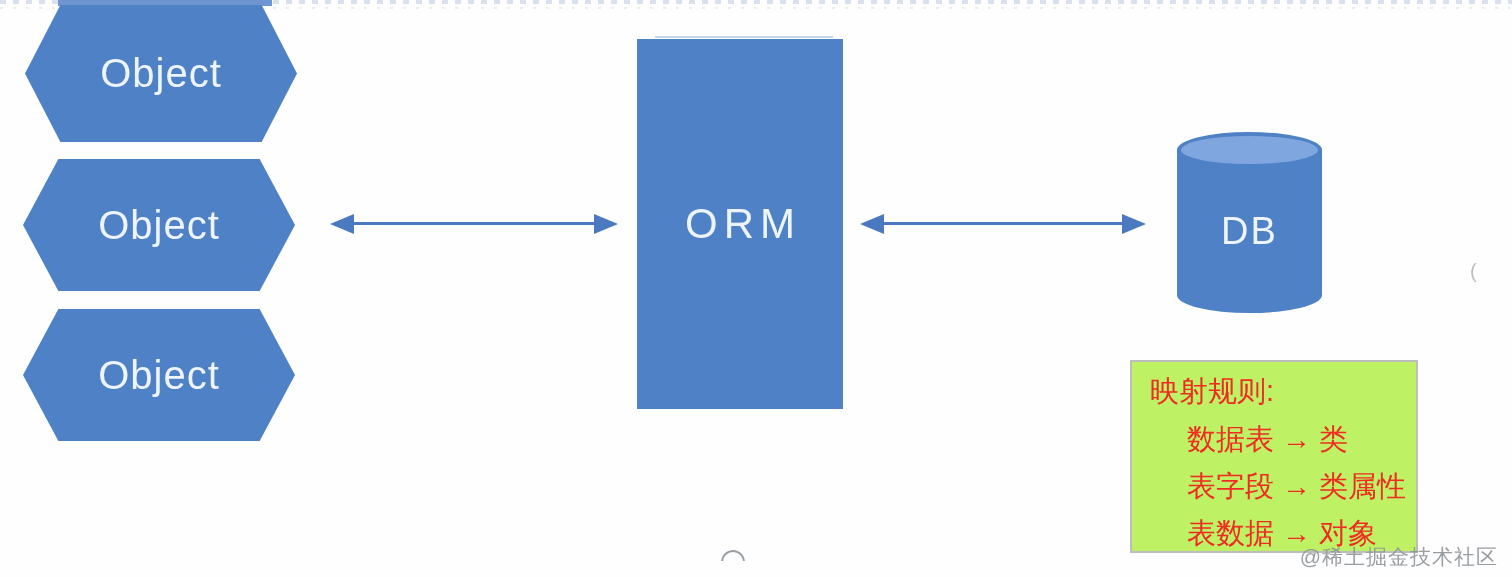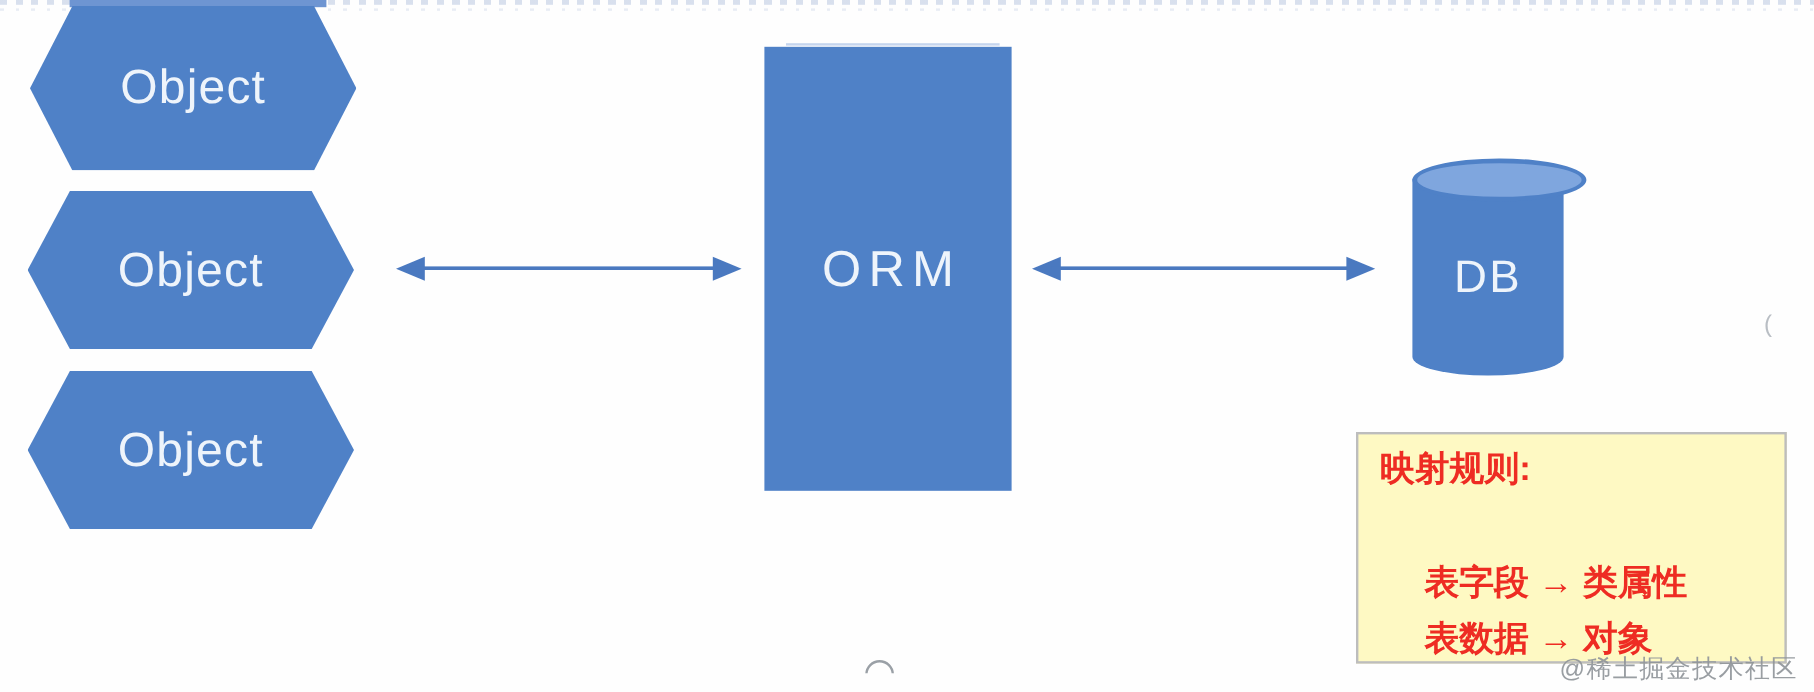--- a/index.html
+++ b/index.html
@@ -82,44 +82,44 @@
     border-top: 10px solid transparent; border-bottom: 10px solid transparent;
     border-right: 24px solid var(--arrow-blue);
   }
   .arrow .head.e {
     right: 0;
     border-top: 10px solid transparent; border-bottom: 10px solid transparent;
     border-left: 24px solid var(--arrow-blue);
   }
 
   
-  .cylinder { position: absolute; left: 1177px; top: 132px; width: 126px; height: 181px; }
+  .cylinder { position: absolute; left: 1177px; top: 132px; width: 145px; height: 181px; }
   .cyl-body {
     position: absolute; left: 0; right: 0; top: 17px; bottom: 0;
     background: var(--shape-blue);
     border-radius: 0 0 72px 72px / 0 0 18px 18px;
   }
   .cyl-top {
     position: absolute; left: 0; top: 0; width: 145px; height: 36px;
     background: var(--cyl-top);
     border: 4px solid var(--shape-blue);
     border-radius: 50%;
   }
   .cyl-label {
     position: absolute; left: 0; width: 100%; top: 78px; text-align: center;
     color: #eef4fb; font-size: 38px; letter-spacing: 2px;
   }
 
   
   .rules-box {
-    position: absolute; left: 1130px; top: 360px; width: 359px; height: 193px;
-    background: #fef9c3;
+    position: absolute; left: 1130px; top: 360px; width: 288px; height: 193px;
+    background: #bef264;
     border: 2px solid var(--border-gray);
     color: var(--red);
-    font-weight: 700;
+    font-weight: 400;
   }
   .rules-title {
     position: absolute; left: 18px; top: 12px;
     font-size: 29px; line-height: 34px;
   }
   .rule-line {
     position: absolute; left: 55px;
     font-size: 29px; line-height: 34px; white-space: nowrap;
   }
   .rule-1 { top: 60px; }
@@ -185,20 +185,21 @@
   </div>
 
   <div class="cylinder">
     <div class="cyl-body"></div>
     <div class="cyl-top"></div>
     <div class="cyl-label">DB</div>
   </div>
 
   <div class="rules-box">
     <div class="rules-title">映射规则:</div>
+    <div class="rule-line rule-1">数据表 → 类</div>
     <div class="rule-line rule-3">表数据 → 对象</div>
     <div class="rule-line rule-2">表字段 → 类属性</div>
   </div>
 
   <div class="watermark">@稀土掘金技术社区</div>
 
   <div class="arc-wrap">
     <div class="arc-circle"></div>
   </div>
   <div class="edge-mark">(</div>

